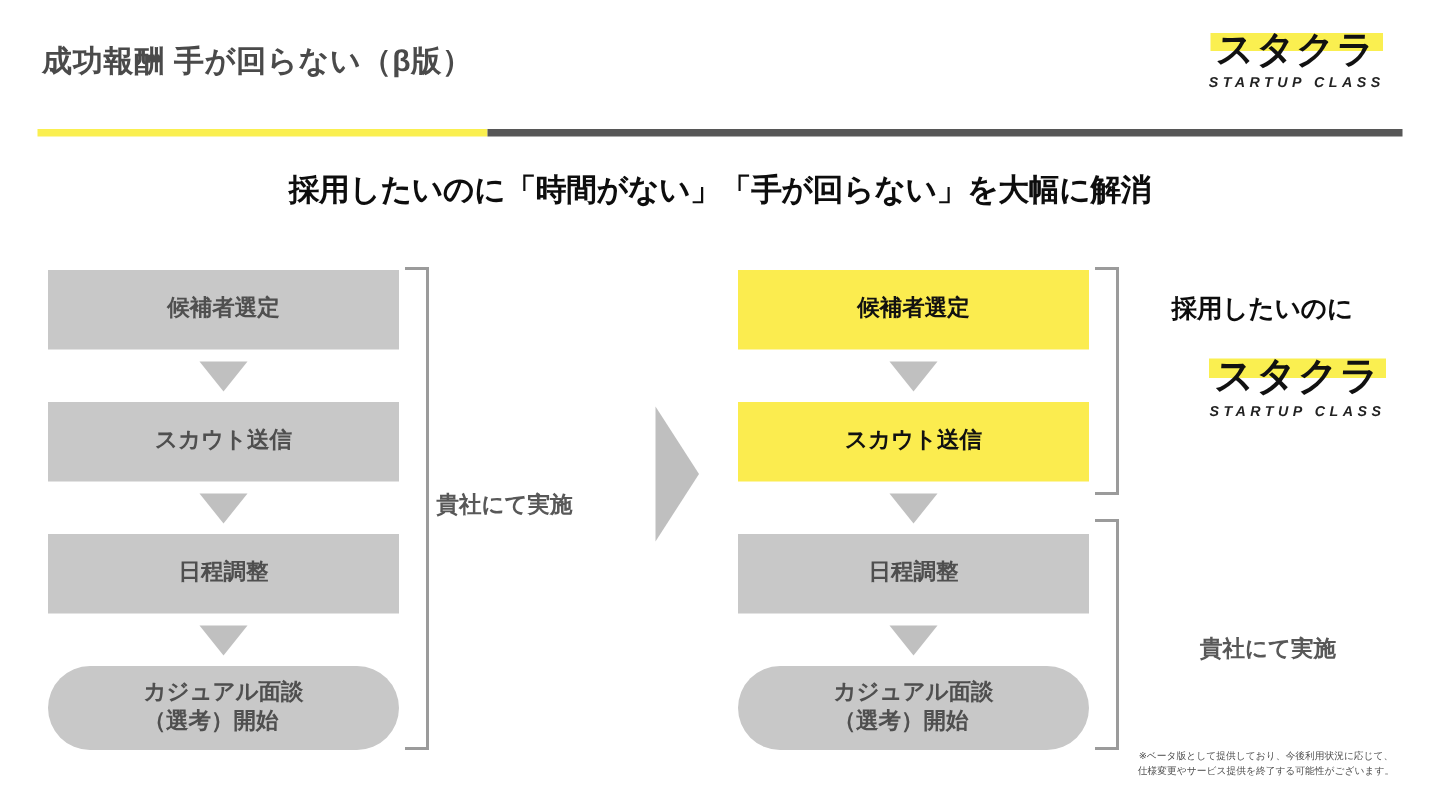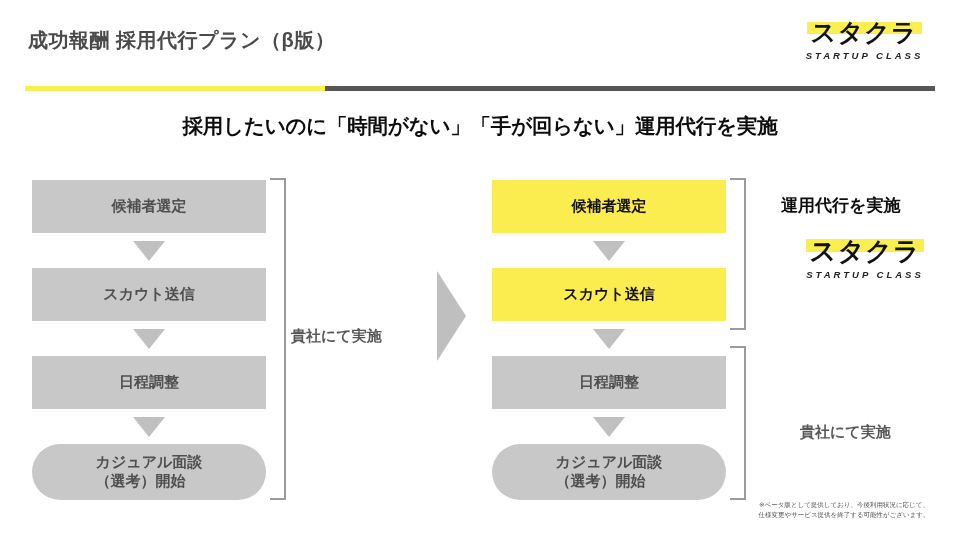--- a/index.html
+++ b/index.html
@@ -214,36 +214,36 @@
     width: 216px;
     text-align: center;
     font-size: 6.5px;
     line-height: 1.55;
     color: #4f4f4f;
   }
 </style>
 </head>
 <body>
 
-<div class="header-title">成功報酬 採用代行プラン（β版）</div>
+<div class="header-title">成功報酬 手が回らない（β版）</div>
 
 <div class="divider">
   <div class="divider-yellow"></div>
   <div class="divider-gray"></div>
 </div>
 
 <div class="logo logo-header">
   <div class="logo-mark-wrap">
     <span class="logo-hl"></span>
     <span class="logo-mark">スタクラ</span>
   </div>
   <div class="logo-sub">STARTUP CLASS</div>
 </div>
 
-<div class="headline">採用したいのに「時間がない」「手が回らない」運用代行を実施</div>
+<div class="headline">採用したいのに「時間がない」「手が回らない」を大幅に解消</div>
 
 <div class="flow flow-left">
   <div class="step gray">候補者選定</div>
   <div class="arrow-down">
       <i></i>
     </div>
   <div class="step gray">スカウト送信</div>
   <div class="arrow-down">
       <i></i>
     </div>
@@ -271,21 +271,21 @@
   <div class="step gray">日程調整</div>
   <div class="arrow-down">
       <i></i>
     </div>
   <div class="step gray tall">カジュアル面談<br>（選考）開始</div>
 </div>
 
 <div class="bracket bracket-r-top"></div>
 <div class="bracket bracket-r-bot"></div>
 
-<div class="side-label label-top-right">運用代行を実施</div>
+<div class="side-label label-top-right">採用したいのに</div>
 
 <div class="logo logo-right">
   <div class="logo-mark-wrap">
     <span class="logo-hl"></span>
     <span class="logo-mark">スタクラ</span>
   </div>
   <div class="logo-sub">STARTUP CLASS</div>
 </div>
 
 <div class="side-label label-bottom-right">貴社にて実施</div>

